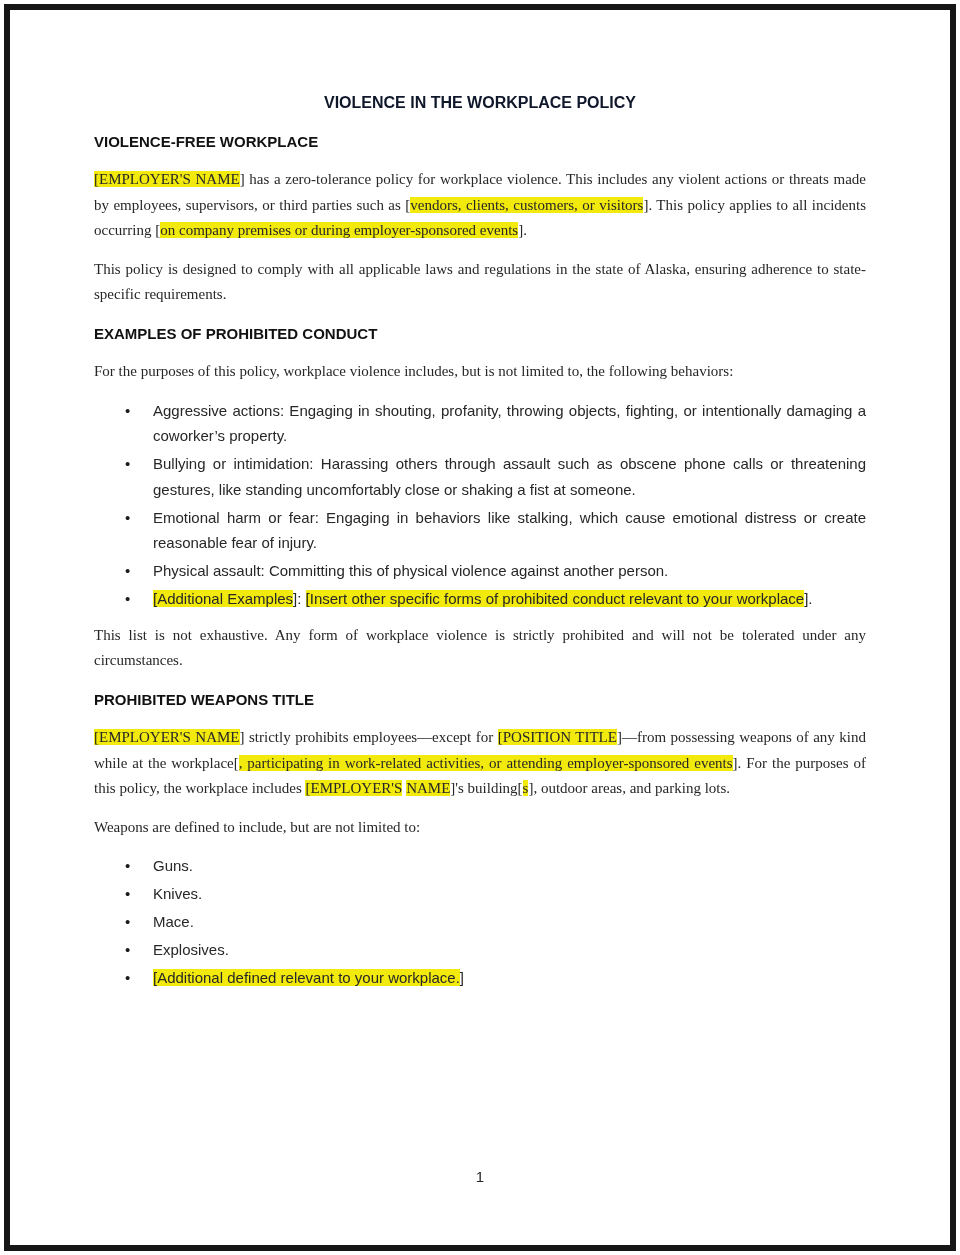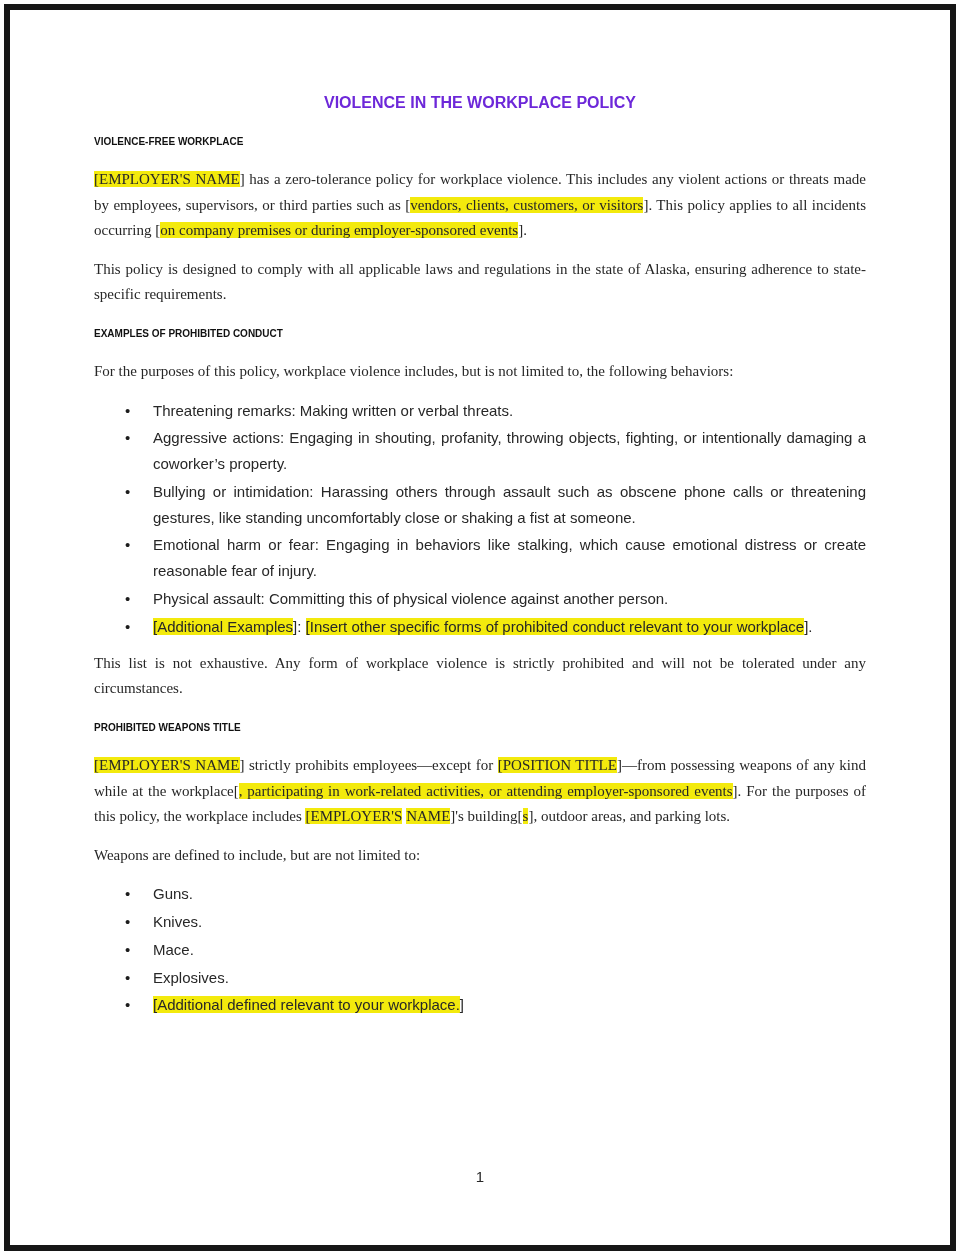--- a/index.html
+++ b/index.html
@@ -27,26 +27,26 @@
     left: 94px;
     top: 90px;
     width: 772px;
     font-size: 15px;
     line-height: 25.5px;
   }
   .doc-title {
     font-weight: bold;
     font-size: 16px;
     text-align: center;
-    color: #6d28d9;
+    color: #0f172a;
     margin: 0 0 13px 0;
   }
   h2.sec-heading {
     font-weight: bold;
-    font-size: 10px;
+    font-size: 15px;
     color: #111111;
     margin: 0 0 13px 0;
     line-height: 25.5px;
   }
   p.para {
     margin: 0 0 13px 0;
     text-align: justify;
     font-family: Liberation Serif, serif;
   }
   ul.bullets {
@@ -96,21 +96,20 @@
 
   <p class="para"><span class="hl">[EMPLOYER'S NAME</span><span>] has a zero-tolerance policy for workplace violence. This includes any violent actions or threats made by employees, supervisors, or third parties such as [</span><span class="hl">vendors, clients, customers, or visitors</span><span>]. This policy applies to all incidents occurring [</span><span class="hl">on company premises or during employer-sponsored events</span><span>].</span></p>
 
   <p class="para"><span>This policy is designed to comply with all applicable laws and regulations in the state of Alaska, ensuring adherence to state-specific requirements.</span></p>
 
   <h2 class="sec-heading">EXAMPLES OF PROHIBITED CONDUCT</h2>
 
   <p class="para"><span>For the purposes of this policy, workplace violence includes, but is not limited to, the following behaviors:</span></p>
 
   <ul class="bullets">
-    <li><span class="marker"></span><span><span>Threatening remarks: Making written or verbal threats.</span></span></li>
     <li><span class="marker"></span><span><span>Aggressive actions: Engaging in shouting, profanity, throwing objects, fighting, or intentionally damaging a coworker’s property.</span></span></li>
     <li><span class="marker"></span><span><span>Bullying or intimidation: Harassing others through assault such as obscene phone calls or threatening gestures, like standing uncomfortably close or shaking a fist at someone.</span></span></li>
     <li><span class="marker"></span><span><span>Emotional harm or fear: Engaging in behaviors like stalking, which cause emotional distress or create reasonable fear of injury.</span></span></li>
     <li><span class="marker"></span><span><span>Physical assault: Committing this of physical violence against another person.</span></span></li>
     <li><span class="marker"></span><span><span class="hl">[Additional Examples</span><span>]: </span><span class="hl">[Insert other specific forms of prohibited conduct relevant to your workplace</span><span>].</span></span></li>
   </ul>
 
   <p class="para"><span>This list is not exhaustive. Any form of workplace violence is strictly prohibited and will not be tolerated under any circumstances.</span></p>
 
   <h2 class="sec-heading">PROHIBITED WEAPONS TITLE</h2>

